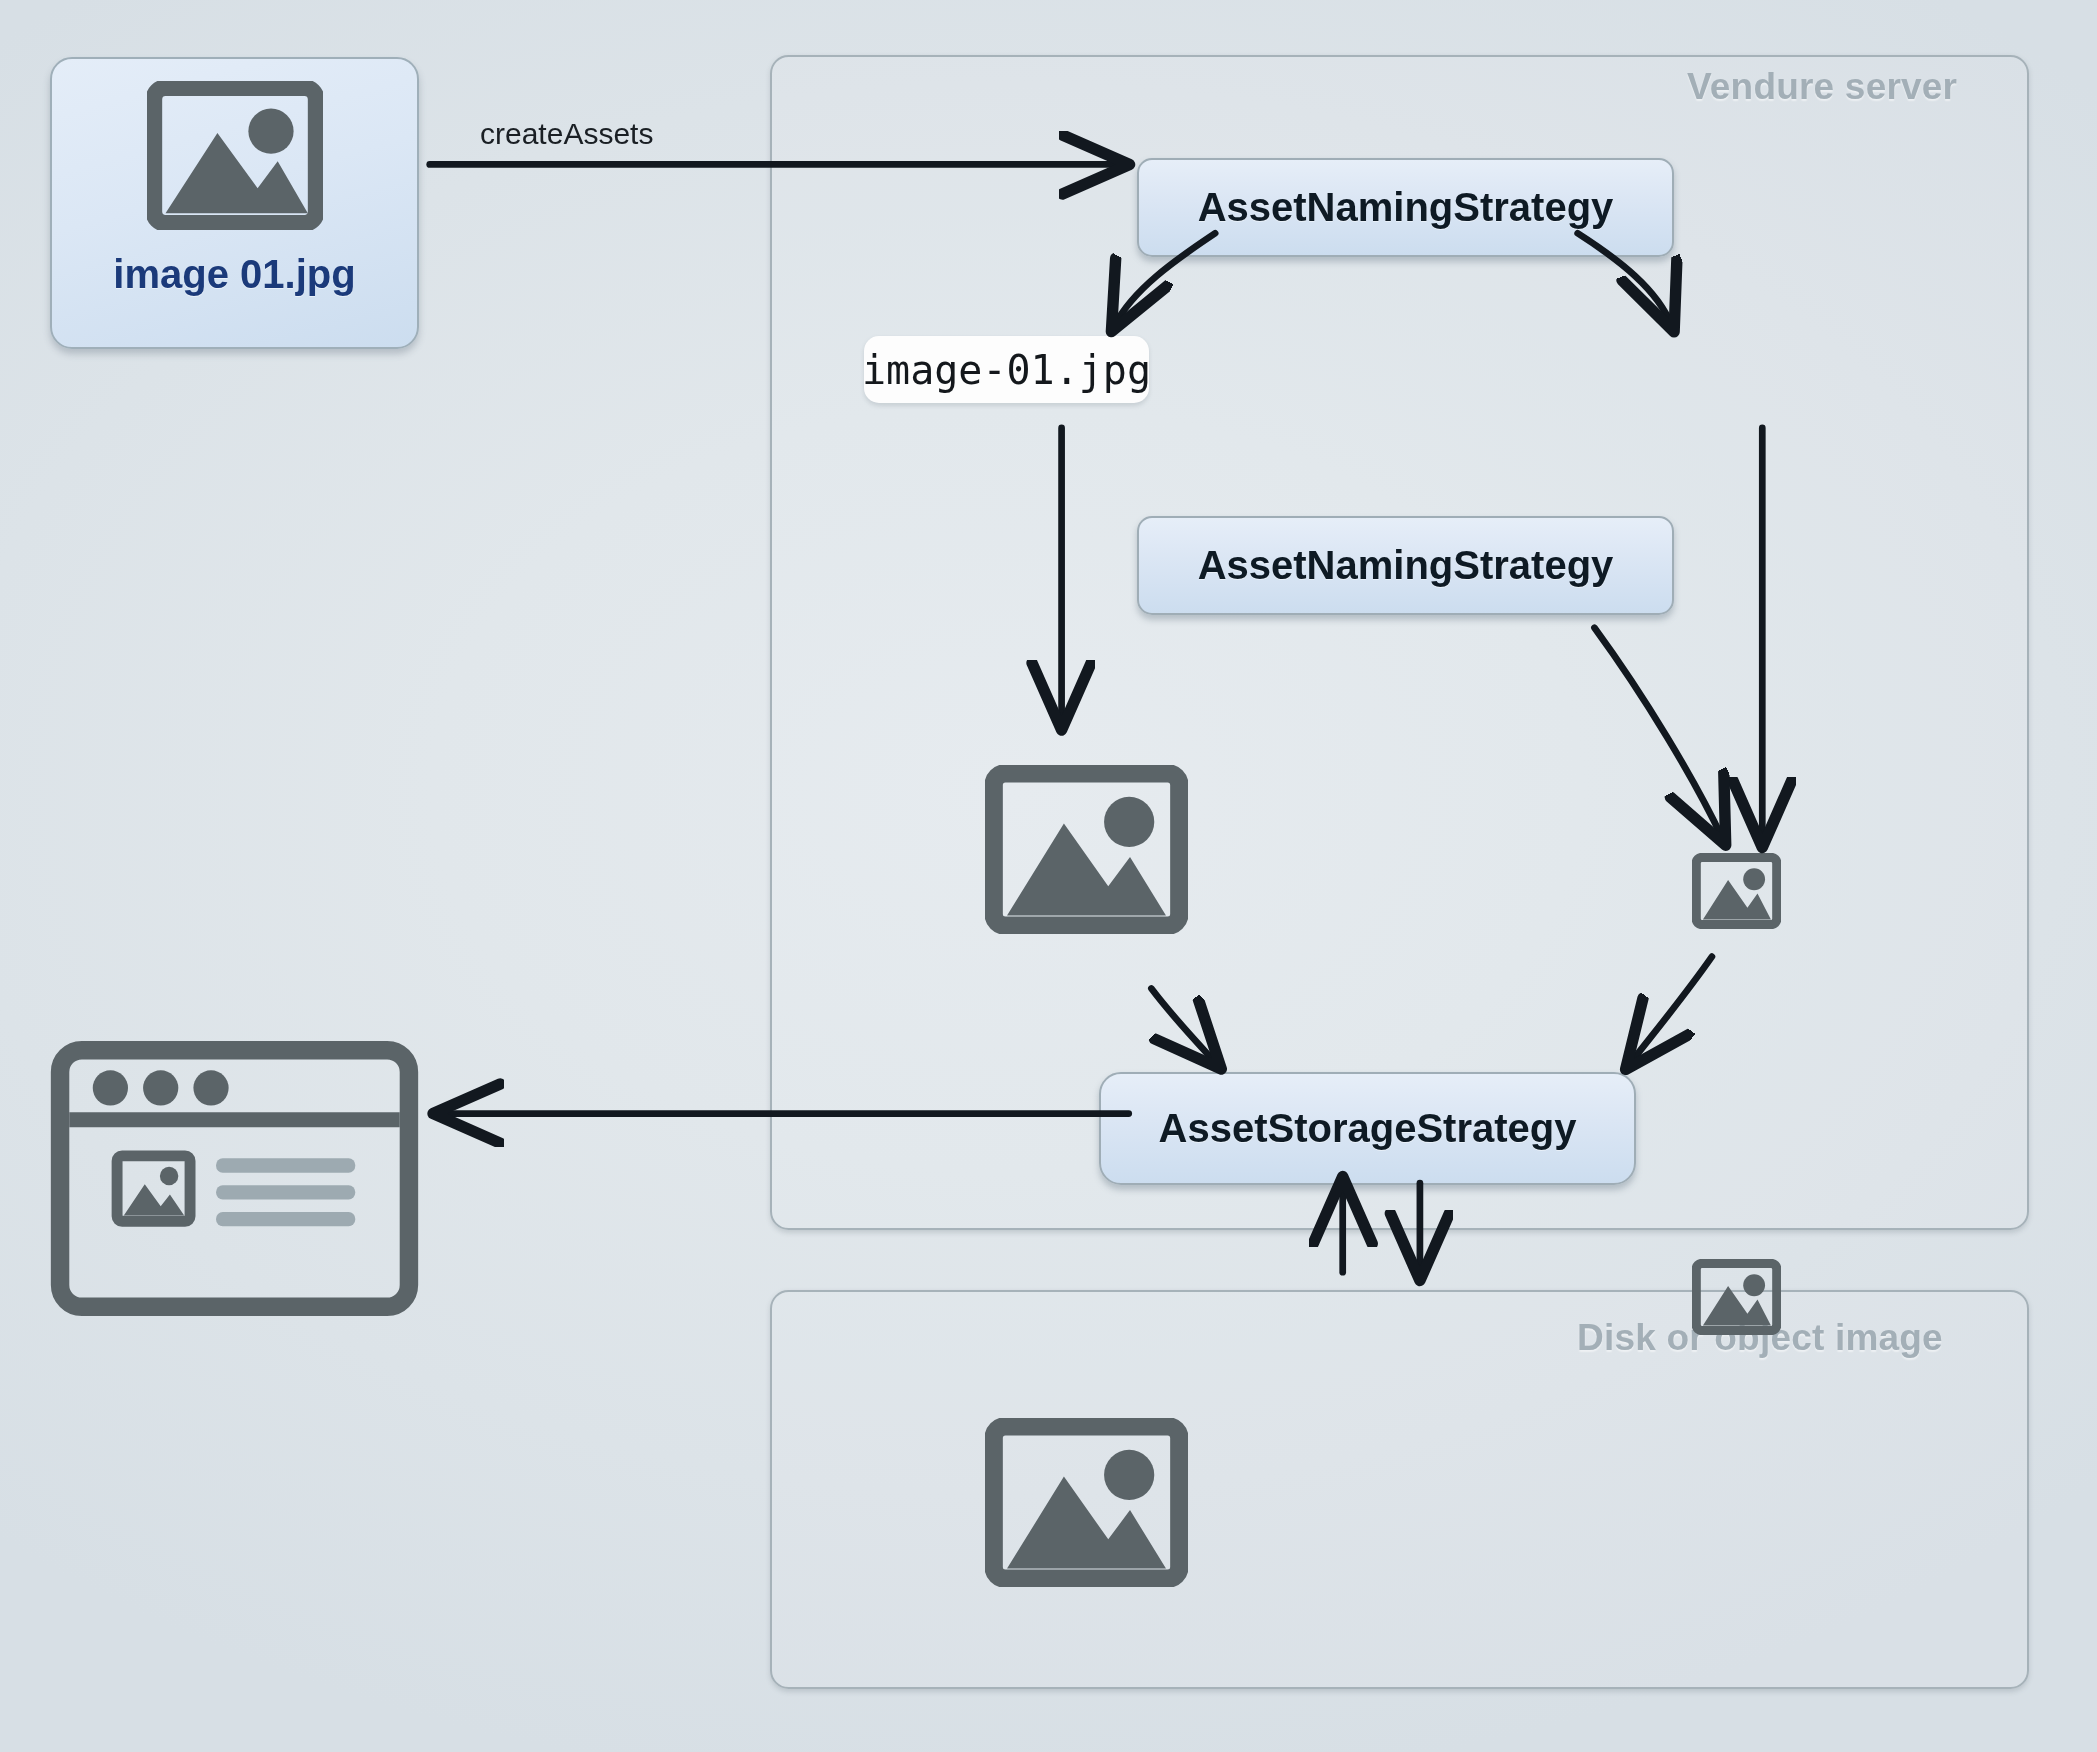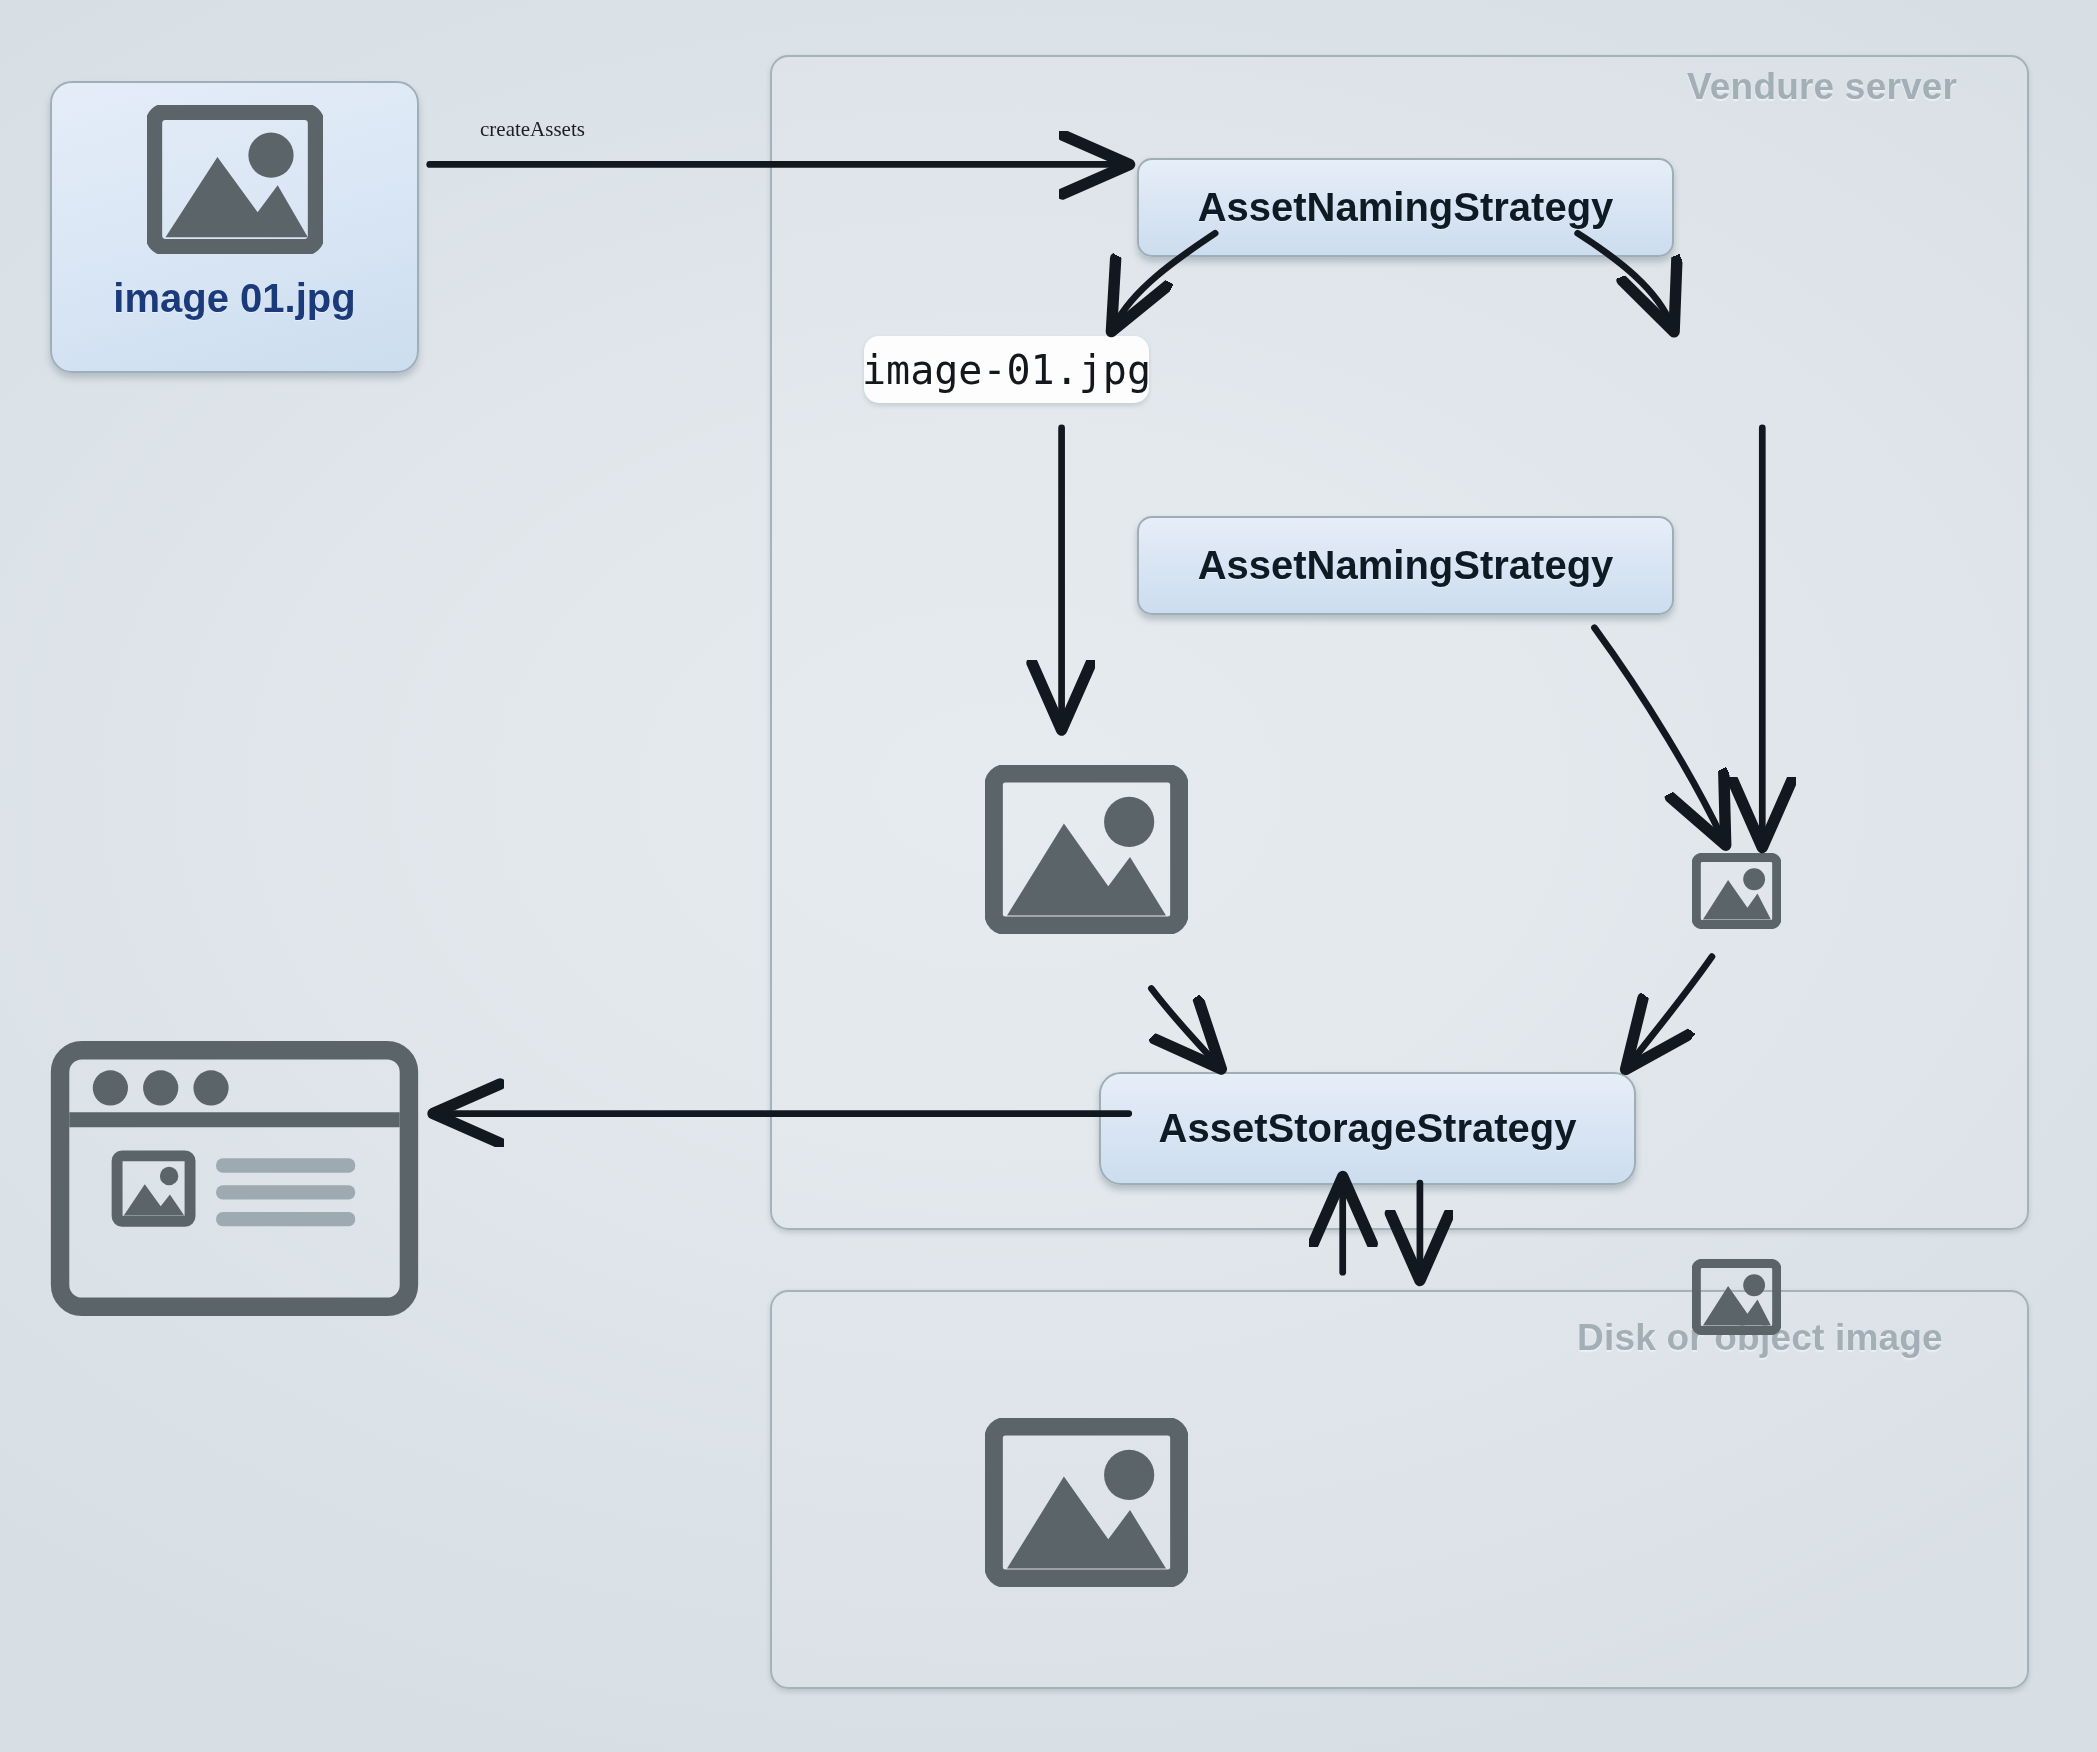--- a/index.html
+++ b/index.html
@@ -79,43 +79,42 @@
     position: absolute;
     border: 2.5px solid #9fafb9;
     border-radius: 22px;
     background: linear-gradient(165deg, #e4edf8 0%, #dbe7f5 45%, #ccddef 100%);
     box-shadow: 0 5px 7.6px rgba(95,110,125,0.32);
     box-sizing: border-box;
     display: flex;
     flex-direction: column;
     align-items: center;
     justify-content: flex-start;
-    margin-top: 24px;
   }
   .asset-card-label {
     font-size: 40px;
     font-weight: bold;
     color: #1b3a7a;
     white-space: nowrap;
     text-shadow: 0 0.8px 0 rgba(255,255,255,0.5);
   }
 
   
   .layer {
     position: absolute;
     left: 0;
     top: 0;
     width: 2098px;
     height: 1753px;
     pointer-events: none;
   }
   .edge-label {
     position: absolute;
-    font-family: Liberation Serif, serif;
-    font-size: 21px;
+    font-family: Liberation Sans, sans-serif;
+    font-size: 30px;
     color: #1a1f24;
     white-space: nowrap;
   }
   .icon-box { position: absolute; }
 </style>
 </head>
 <body>
 
 <div id="stage">
 

